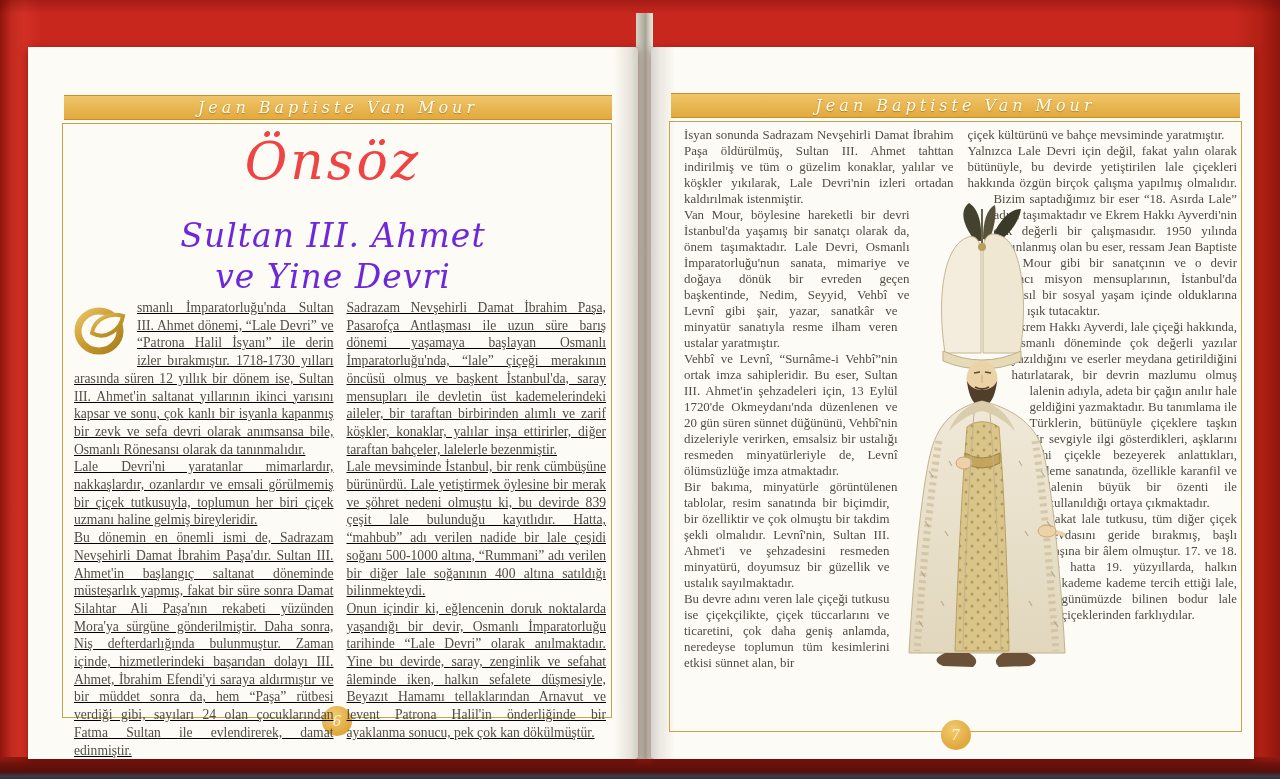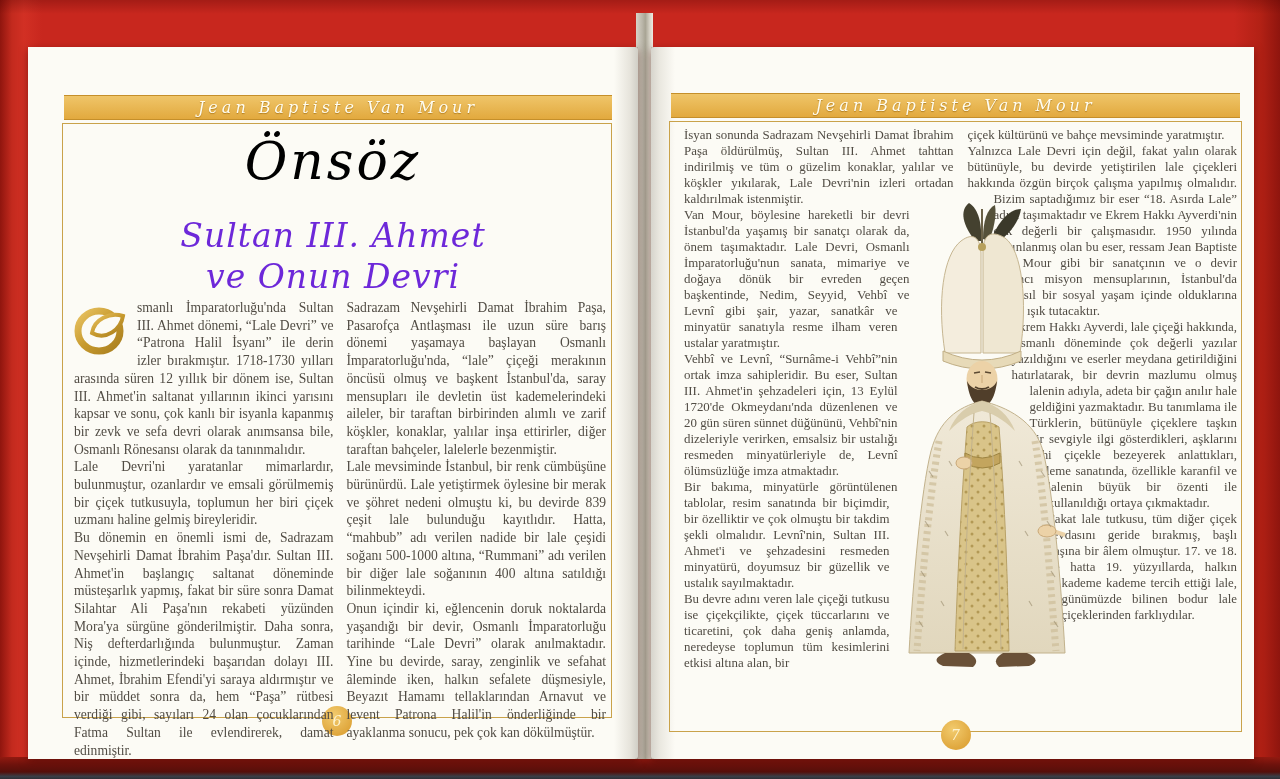--- a/index.html
+++ b/index.html
@@ -35,26 +35,26 @@
   .frame { position:absolute; border:1px solid #c9a24a; }
   .page-left  .frame { left:34px; right:26px; top:76px; bottom:41px; }
   .page-right .frame { left:18px; right:12px; top:74px; bottom:27px; }
 
   .pagenum { position:absolute; left:50%; transform:translateX(-50%); bottom:-19px; width:30px; height:30px;
     border-radius:50%; background:radial-gradient(circle at 40% 32%, #f2cb6e, #dfa63c 72%);
     display:flex; align-items:center; justify-content:center;
     font-family:"DejaVu Serif",serif; font-style:italic; font-size:14px; color:#fdf3cf; }
 
   .lp-title { position:absolute; top:84px; left:0; right:0; text-align:center;
-    font-family:"DejaVu Serif",serif; font-style:italic; font-size:52px; letter-spacing:3px; color:#000000; }
+    font-family:"DejaVu Serif",serif; font-style:italic; font-size:52px; letter-spacing:3px; color:#ef4444; }
   .lp-sub { position:absolute; top:168px; left:0; right:0; text-align:center;
     font-family:"DejaVu Serif",serif; font-style:italic; font-size:33px; line-height:41px; letter-spacing:1px; color:#6d28d9; }
 
   .cols { position:absolute; display:flex; }
-  .page-left  .cols { left:46px; right:32px; top:252px; bottom:46px; gap:13px; }
+  .page-left  .cols { left:46px; right:32px; top:252px; bottom:46px; gap:13px;text-decoration:underline; }
   .page-right .cols { left:33px; right:17px; top:80px;  bottom:32px; gap:14px; }
   .col { flex:1; text-align:justify; color:#514c44; }
   .page-left  .col { font-size:13.6px; line-height:17.7px; }
   .page-right .col { font-size:12.9px; line-height:16px; }
   .col p { margin:0; }
 
   .dropcap { float:left; width:56px; height:54px; margin:3px 7px 0 0; }
 
   .sp { display:block; pointer-events:none; }
   .spr { float:right; clear:right; }
@@ -69,39 +69,39 @@
 <div class="cover-bottom"></div>
 <div class="spine"></div>
 
 <div class="page page-left">
   <div class="band">
     <span class="band-title">Jean Baptiste Van Mour</span>
   </div>
   <div class="lp-title">Önsöz</div>
   <div class="lp-sub">
     <span>Sultan III. Ahmet</span><br>
-    <span>ve Onun Devri</span>
+    <span>ve Yine Devri</span>
   </div>
   <div class="frame">
     <div class="pagenum">6</div>
   </div>
   <div class="cols">
     <div class="col">
       <p><span class="dropcap"><svg viewBox="0 0 56 54" width="56" height="54">
         <defs>
                 <linearGradient id="dg" x1="0" y1="0" x2="1" y2="1">
           <stop offset="0" stop-color="#e9c363"></stop>
                   <stop offset=".5" stop-color="#c79a2e"></stop>
                   <stop offset="1" stop-color="#a87e1f"></stop>
         </linearGradient>
               </defs>
         <ellipse cx="25" cy="29" rx="21" ry="20" fill="none" stroke="url(#dg)" stroke-width="7"></ellipse>
         <path d="M18,31 C20,17 36,10 49,14 C47,27 32,39 18,31 Z" fill="#fcfbf5" stroke="url(#dg)" stroke-width="4"></path>
       </svg></span><span>smanlı İmparatorluğu'nda Sultan III. Ahmet dönemi, “Lale Devri” ve “Patrona Halil İsyanı” ile derin izler bırakmıştır. 1718-1730 yılları arasında süren 12 yıllık bir dönem ise, Sultan III. Ahmet'in saltanat yıllarının ikinci yarısını kapsar ve sonu, çok kanlı bir isyanla kapanmış bir zevk ve sefa devri olarak anımsansa bile, Osmanlı Rönesansı olarak da tanınmalıdır.</span></p>
-      <p>Lale Devri'ni yaratanlar mimarlardır, bulunmuştur, ozanlardır ve emsali görülmemiş bir çiçek tutkusuyla, toplumun her biri çiçek uzmanı haline gelmiş bireyleridir.</p>
+      <p>Lale Devri'ni yaratanlar mimarlardır, nakkaşlardır, ozanlardır ve emsali görülmemiş bir çiçek tutkusuyla, toplumun her biri çiçek uzmanı haline gelmiş bireyleridir.</p>
       <p>Bu dönemin en önemli ismi de, Sadrazam Nevşehirli Damat İbrahim Paşa'dır. Sultan III. Ahmet'in başlangıç saltanat döneminde müsteşarlık yapmış, fakat bir süre sonra Damat Silahtar Ali Paşa'nın rekabeti yüzünden Mora'ya sürgüne gönderilmiştir. Daha sonra, Niş defterdarlığında bulunmuştur. Zaman içinde, hizmetlerindeki başarıdan dolayı III. Ahmet, İbrahim Efendi'yi saraya aldırmıştır ve bir müddet sonra da, hem “Paşa” rütbesi verdiği gibi, sayıları 24 olan çocuklarından Fatma Sultan ile evlendirerek, damat edinmiştir.</p>
     </div>
     <div class="col">
       <p>Sadrazam Nevşehirli Damat İbrahim Paşa, Pasarofça Antlaşması ile uzun süre barış dönemi yaşamaya başlayan Osmanlı İmparatorluğu'nda, “lale” çiçeği merakının öncüsü olmuş ve başkent İstanbul'da, saray mensupları ile devletin üst kademelerindeki aileler, bir taraftan birbirinden alımlı ve zarif köşkler, konaklar, yalılar inşa ettirirler, diğer taraftan bahçeler, lalelerle bezenmiştir.</p>
       <p>Lale mevsiminde İstanbul, bir renk cümbüşüne bürünürdü. Lale yetiştirmek öylesine bir merak ve şöhret nedeni olmuştu ki, bu devirde 839 çeşit lale bulunduğu kayıtlıdır. Hatta, “mahbub” adı verilen nadide bir lale çeşidi soğanı 500-1000 altına, “Rummani” adı verilen bir diğer lale soğanının 400 altına satıldığı bilinmekteydi.</p>
       <p>Onun içindir ki, eğlencenin doruk noktalarda yaşandığı bir devir, Osmanlı İmparatorluğu tarihinde “Lale Devri” olarak anılmaktadır. Yine bu devirde, saray, zenginlik ve sefahat âleminde iken, halkın sefalete düşmesiyle, Beyazıt Hamamı tellaklarından Arnavut ve levent Patrona Halil'in önderliğinde bir ayaklanma sonucu, pek çok kan dökülmüştür.</p>
     </div>
   </div>
 </div>
 
@@ -159,21 +159,21 @@
   <div class="cols">
     <div class="col">
       <i class="sp spr" style="width:0;height:72px"></i>
       <i class="sp spr" style="width:44px;height:110px"></i>
       <i class="sp spr" style="width:56px;height:200px"></i>
       <i class="sp spr" style="width:64px;height:160px"></i>
       <p>İsyan sonunda Sadrazam Nevşehirli Damat İbrahim Paşa öldürülmüş, Sultan III. Ahmet tahttan indirilmiş ve tüm o güzelim konaklar, yalılar ve köşkler yıkılarak, Lale Devri'nin izleri ortadan kaldırılmak istenmiştir.</p>
       <p>Van Mour, böylesine hareketli bir devri İstanbul'da yaşamış bir sanatçı olarak da, önem taşımaktadır. Lale Devri, Osmanlı İmparatorluğu'nun sanata, mimariye ve doğaya dönük bir evreden geçen başkentinde, Nedim, Seyyid, Vehbî ve Levnî gibi şair, yazar, sanatkâr ve minyatür sanatıyla resme ilham veren ustalar yaratmıştır.</p>
       <p>Vehbî ve Levnî, “Surnâme-i Vehbî”nin ortak imza sahipleridir. Bu eser, Sultan III. Ahmet'in şehzadeleri için, 13 Eylül 1720'de Okmeydanı'nda düzenlenen ve 20 gün süren sünnet düğününü, Vehbî'nin dizeleriyle verirken, emsalsiz bir ustalığı resmeden minyatürleriyle de, Levnî ölümsüzlüğe imza atmaktadır.</p>
       <p>Bir bakıma, minyatürle görüntülenen tablolar, resim sanatında bir biçimdir, bir özelliktir ve çok olmuştu bir takdim şekli olmalıdır. Levnî'nin, Sultan III. Ahmet'i ve şehzadesini resmeden minyatürü, doyumsuz bir güzellik ve ustalık sayılmaktadır.</p>
-      <p>Bu devre adını veren lale çiçeği tutkusu ise çiçekçilikte, çiçek tüccarlarını ve ticaretini, çok daha geniş anlamda, neredeyse toplumun tüm kesimlerini etkisi altına alan, bir</p>
+      <p>Bu devre adını veren lale çiçeği tutkusu ise çiçekçilikte, çiçek tüccarlarını ve ticaretini, çok daha geniş anlamda, neredeyse toplumun tüm kesimlerini etkisi sünnet alan, bir</p>
     </div>
     <div class="col">
       <i class="sp spl" style="width:0;height:78px"></i>
       <i class="sp spl" style="width:26px;height:96px"></i>
       <i class="sp spl" style="width:44px;height:96px"></i>
       <i class="sp spl" style="width:62px;height:96px"></i>
       <i class="sp spl" style="width:80px;height:96px"></i>
       <i class="sp spl" style="width:94px;height:60px"></i>
       <p>çiçek kültürünü ve bahçe mevsiminde yaratmıştır.</p>
       <p>Yalnızca Lale Devri için değil, fakat yalın olarak bütünüyle, bu devirde yetiştirilen lale çiçekleri hakkında özgün birçok çalışma yapılmış olmalıdır. Bizim saptadığımız bir eser “18. Asırda Lale” adını taşımaktadır ve Ekrem Hakkı Ayverdi'nin çok değerli bir çalışmasıdır. 1950 yılında yayınlanmış olan bu eser, ressam Jean Baptiste Van Mour gibi bir sanatçının ve o devir yabancı misyon mensuplarının, İstanbul'da nasıl bir sosyal yaşam içinde olduklarına da ışık tutacaktır.</p>

